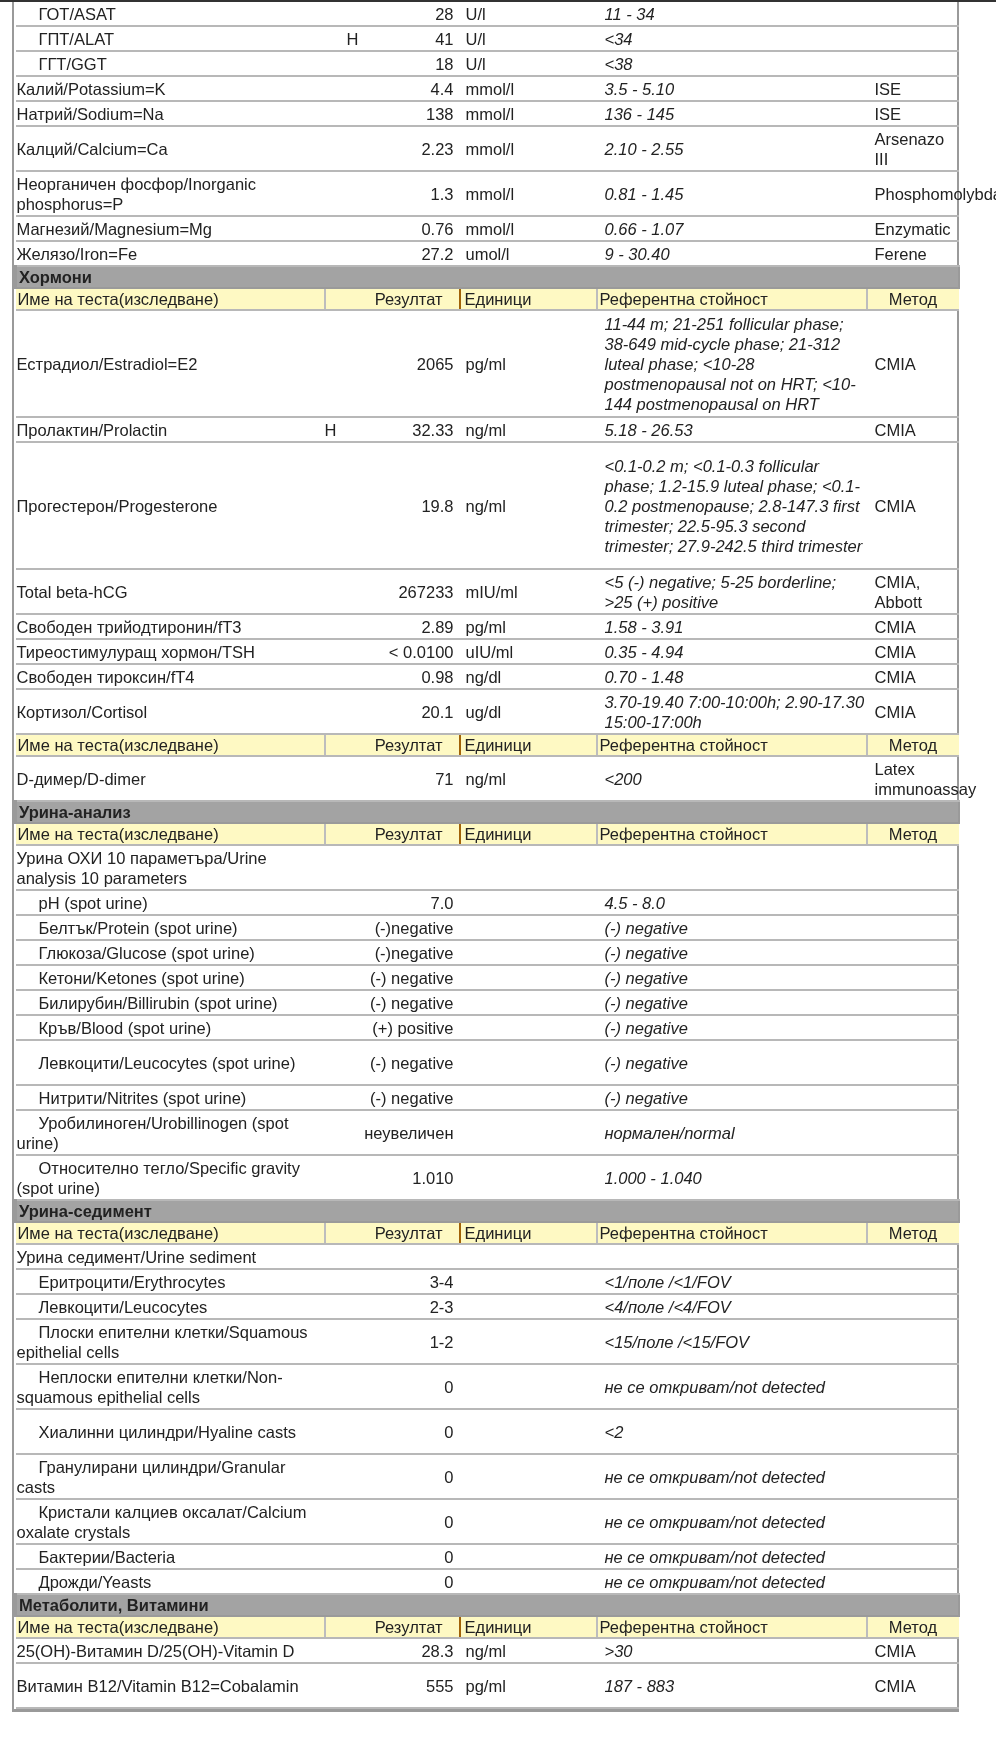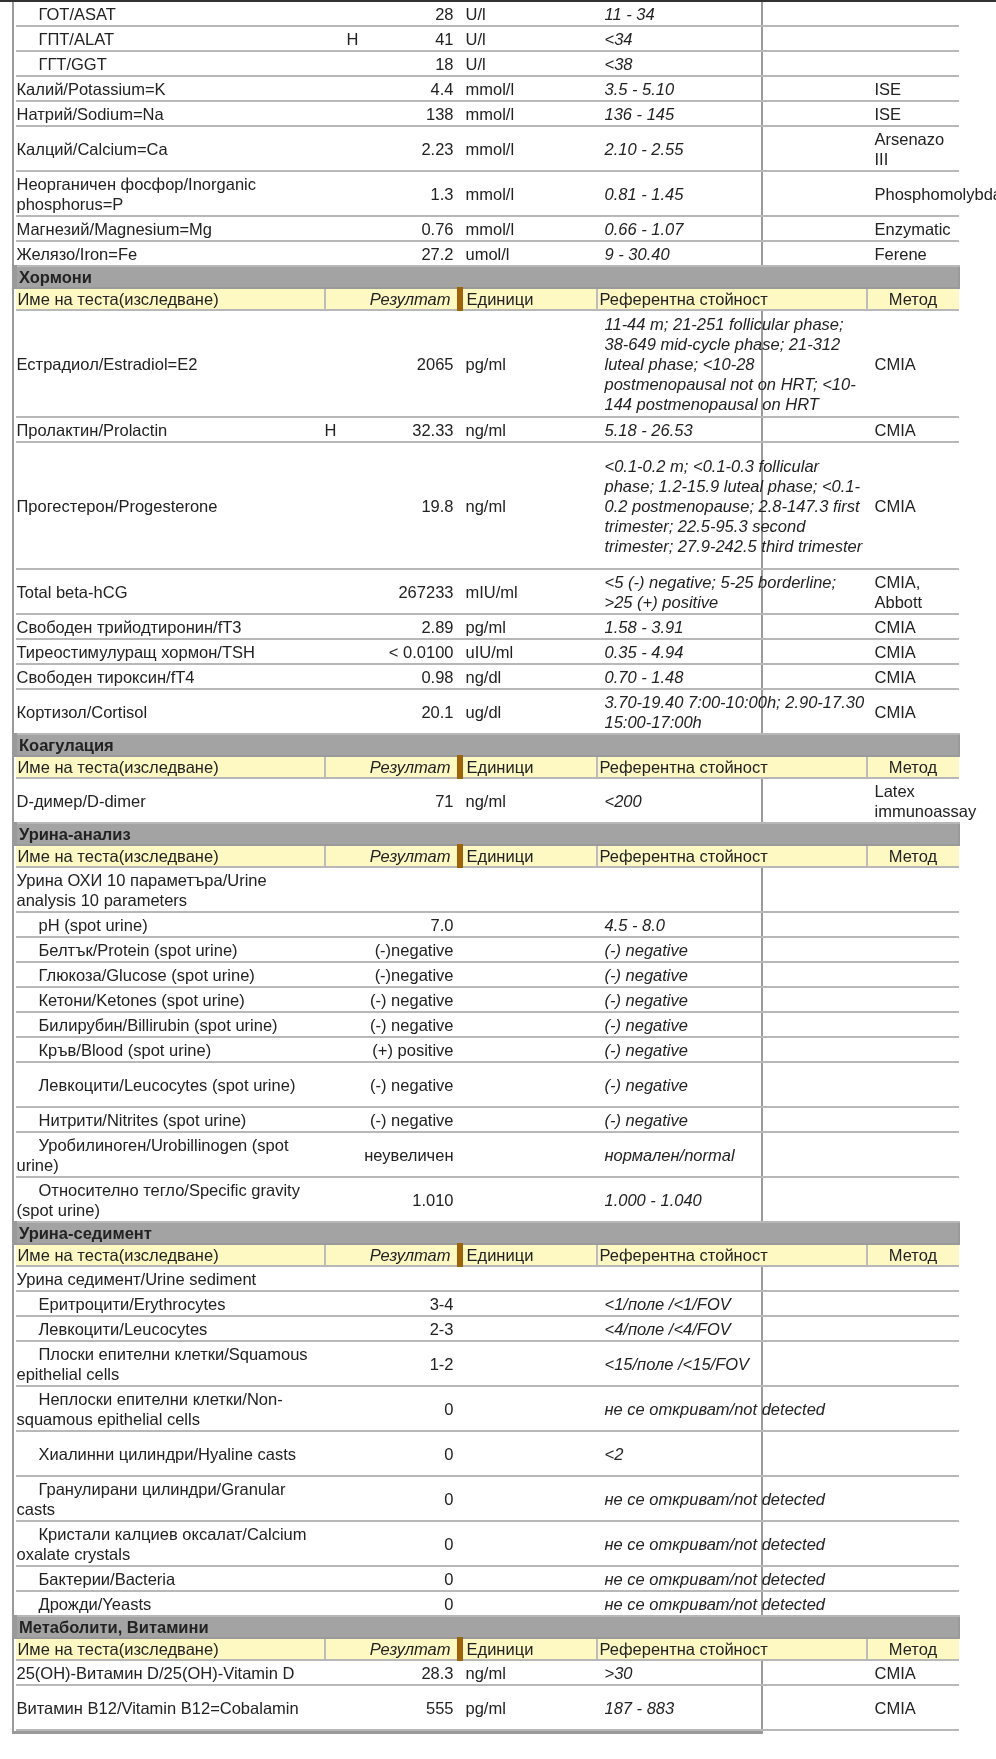--- a/index.html
+++ b/index.html
@@ -1,40 +1,40 @@
 <!DOCTYPE html>
 <html><head>
 <meta charset="utf-8">
 <style>
   html, body { margin:0; padding:0; background:#ffffff; }
   body { width:996px; height:1759px; position:relative; overflow:hidden;
          font-family:"Liberation Sans", "DejaVu Sans", sans-serif; font-size:16.5px; color:#222; }
   .topbar { position:absolute; left:0; top:0; width:996px; height:2px; background:#333; }
-  .sheet { position:absolute; left:12px; top:2px; width:751px;
+  .sheet { position:absolute; left:12px; top:2px; width:947px;
            border-left:2px solid #9a9a9a; border-right:2px solid #9a9a9a; border-bottom:3px solid #9a9a9a;
            box-sizing:border-box; }
   table { border-collapse:collapse; width:100%; table-layout:fixed; }
   col.c-name { width:309px; }
   col.c-res { width:135px; } col.c-unit { width:137px; } col.c-ref { width:270px; } col.c-meth { width:92px; }
   td { padding:0 2px; vertical-align:middle; line-height:20px; border-bottom:2px solid #b8b8b8; overflow:visible; }
   tr.r1 td { height:23px; }
   tr.r2 td { height:43px; }
   tr.r5 td { height:105px; }
   tr.r6 td { height:125px; }
   td.name { position:relative; padding-left:1px; }
   td.name.ind { text-indent:22px; }
   .flag { position:absolute; left:309px; top:50%; transform:translateY(-50%); }
   td.res { text-align:right; padding-right:6px;margin-top:30px; }
   td.unit { padding-left:6px;margin-left:10px; }
   td.ref { padding-left:8px;font-style:italic; }
   td.meth { padding-left:8px; }
   tr.section td { background:#a3a3a3; font-weight:bold; height:20px; border:2px solid #9a9a9a; border-left:3px solid #9a9a9a; }
   tr.colhdr td { background:#fef9c3; height:20px; border-bottom:2px solid #b8b8b8; }
   tr.colhdr td.h-name { border-right:2px solid #bdbdbd; }
-  tr.colhdr td.h-res { text-align:right; padding-right:6px; border-right:6px solid #a16207;font-style:italic; }
+  tr.colhdr td.h-res { text-align:right; padding-right:16px; border-right:2px solid #a16207; }
   tr.colhdr td.h-unit { padding-left:4px; border-right:2px solid #bdbdbd;margin-left:46px; }
   tr.colhdr td.h-ref { padding-left:2px; border-right:2px solid #bdbdbd; }
   tr.colhdr td.h-meth { text-align:center; }
 </style>
 </head>
 <body>
 
 <div class="topbar"></div>
 <div class="sheet">
   <table>
@@ -187,23 +187,20 @@
   </tr>
 
   <tr class="r2">
     <td class="name"><span class="nm">Кортизол/Cortisol</span><span class="flag"></span></td>
     <td class="res">20.1</td>
     <td class="unit">ug/dl</td>
     <td class="ref">3.70-19.40 7:00-10:00h; 2.90-17.30 15:00-17:00h</td>
     <td class="meth">CMIA</td>
   </tr>
 
-  <tr class="section">
-    <td colspan="5">Коагулация</td>
-  </tr>
 
   <tr class="colhdr">
     <td class="h-name">Име на теста(изследване)</td>
     <td class="h-res">Резултат</td>
     <td class="h-unit">Единици</td>
     <td class="h-ref">Референтна стойност</td>
     <td class="h-meth">Метод</td>
   </tr>
 
   <tr class="r2">

